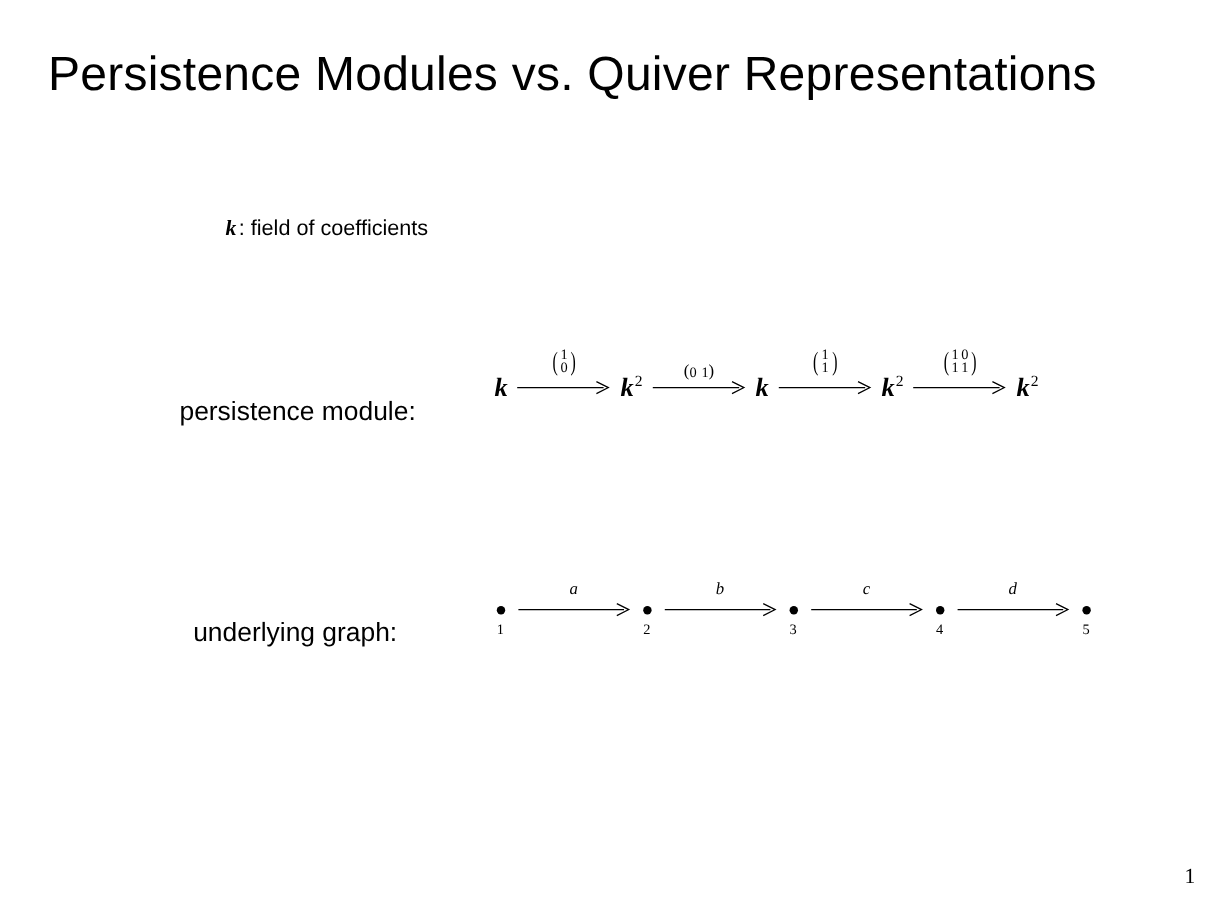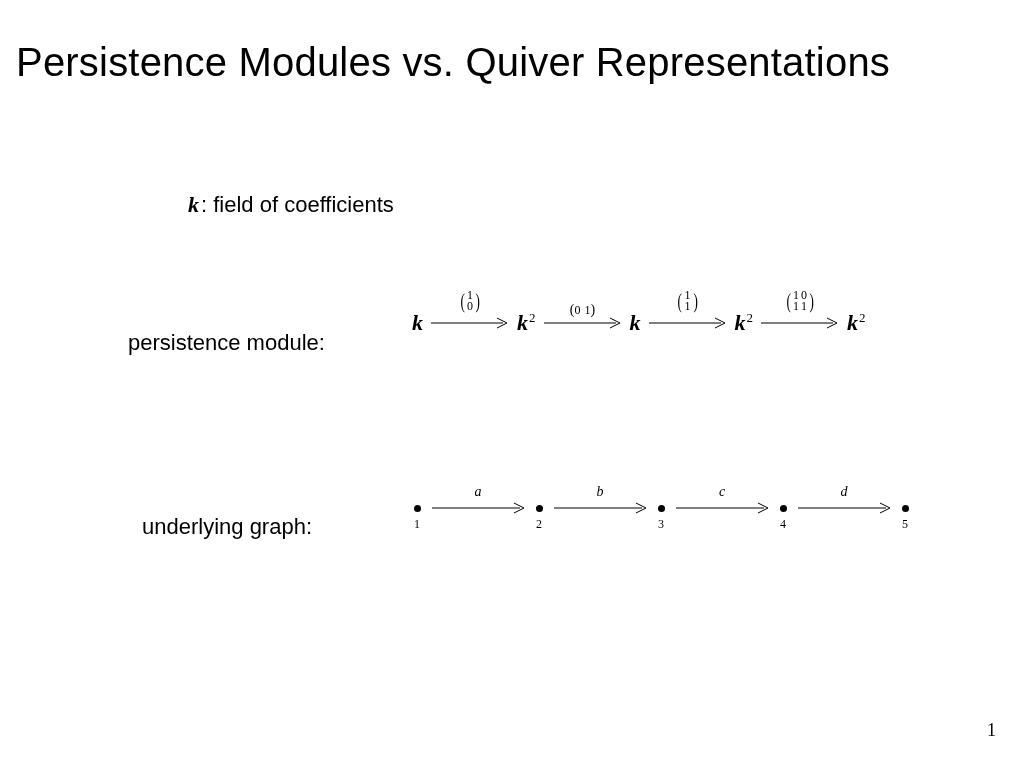--- a/index.html
+++ b/index.html
@@ -7,41 +7,41 @@
     padding: 0;
     width: 1020px;
     height: 765px;
     background: #fff;
     font-family: "Helvetica Neue", Helvetica, Arial, sans-serif;
     color: #000;
     position: relative;
   }
   .title {
     position: absolute;
-    left: 16px;
+    left: 40px;
     top: 40px;
     font-size: 40px;
     font-weight: 400;
     letter-spacing: 0.2px;
   }
   .field-line {
     position: absolute;
     left: 188px;
-    top: 192px;
-    font-size: 22px;
+    top: 180px;
+    font-size: 18px;
   }
   .field-line .k {
     font-family: Georgia, "Times New Roman", serif;
     font-style: italic;
     font-weight: bold;
     margin-right: 2px;
   }
   .row-label {
     font-size: 22px;
-    text-align: left;
+    text-align: center;
   }
   .pm-label {
     position: absolute;
     left: 128px;
     top: 330px;
     width: 240px;
   }
   .ug-label {
     position: absolute;
     left: 142px;

